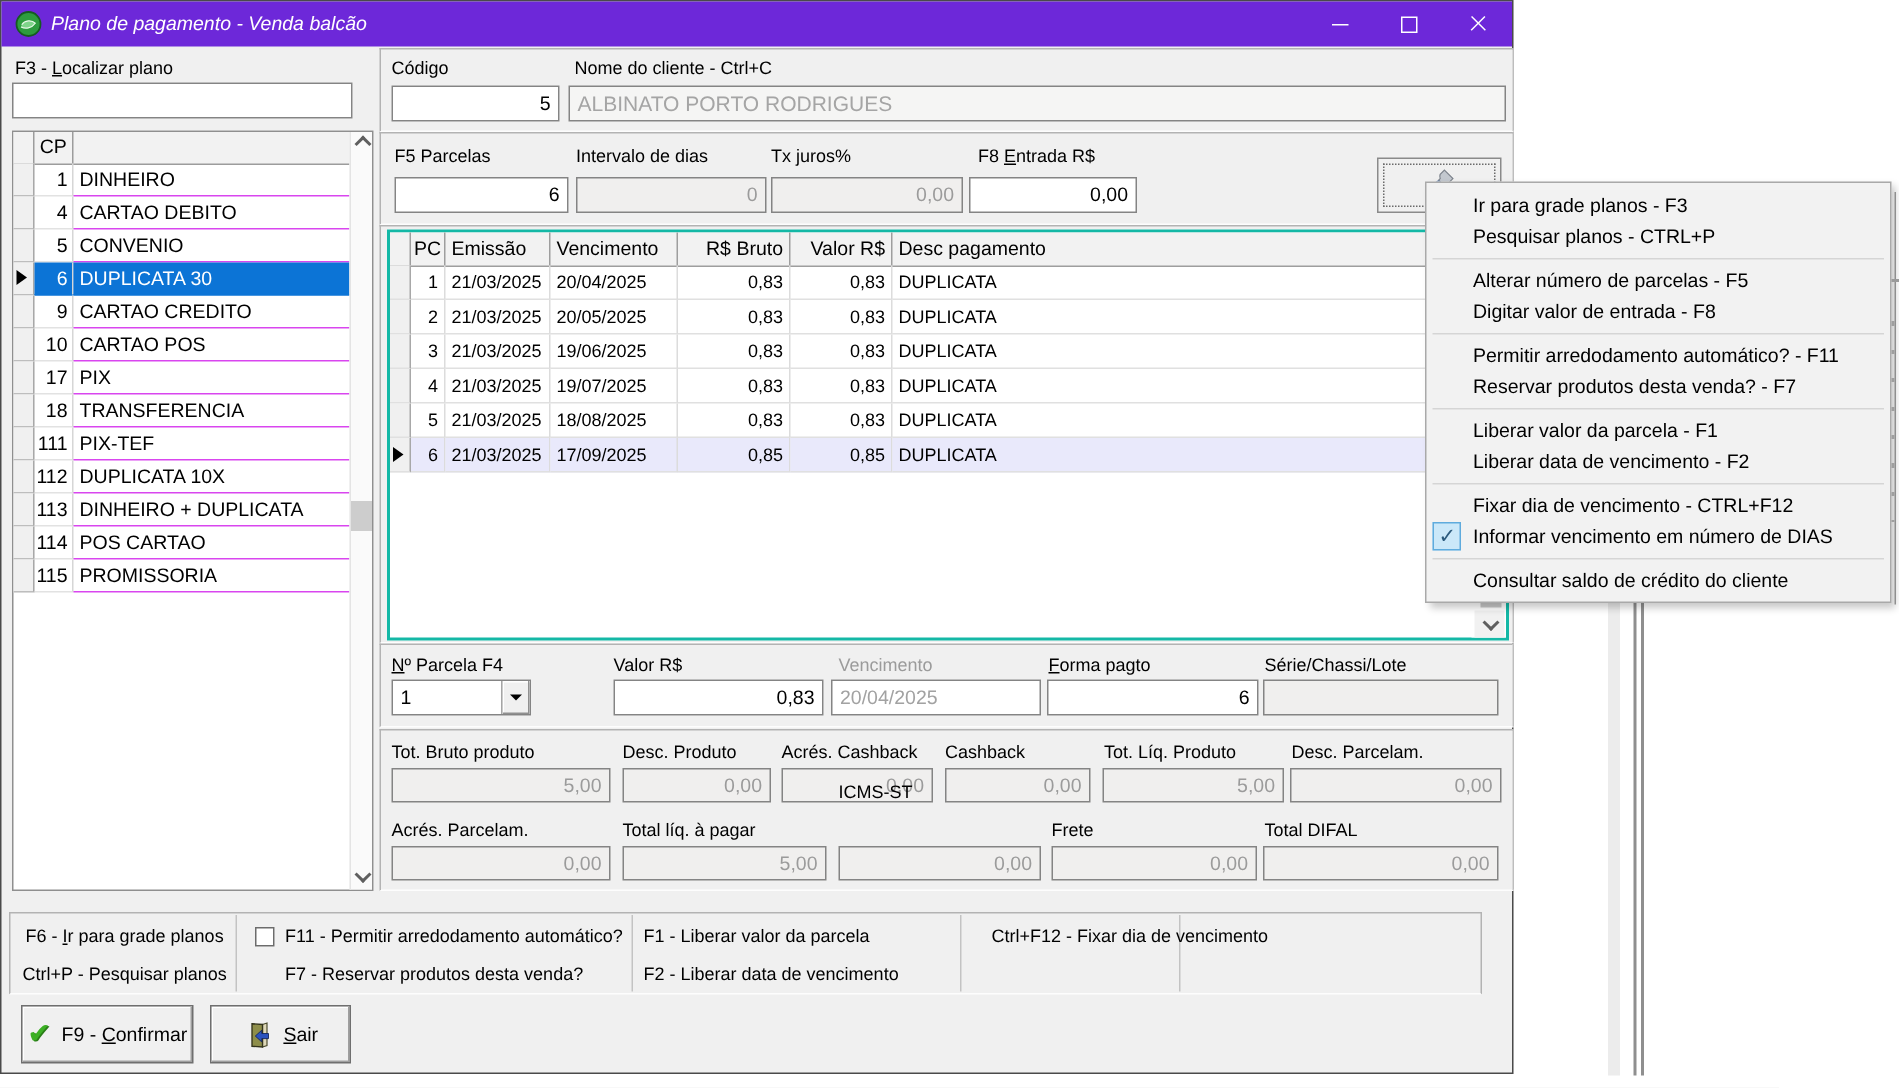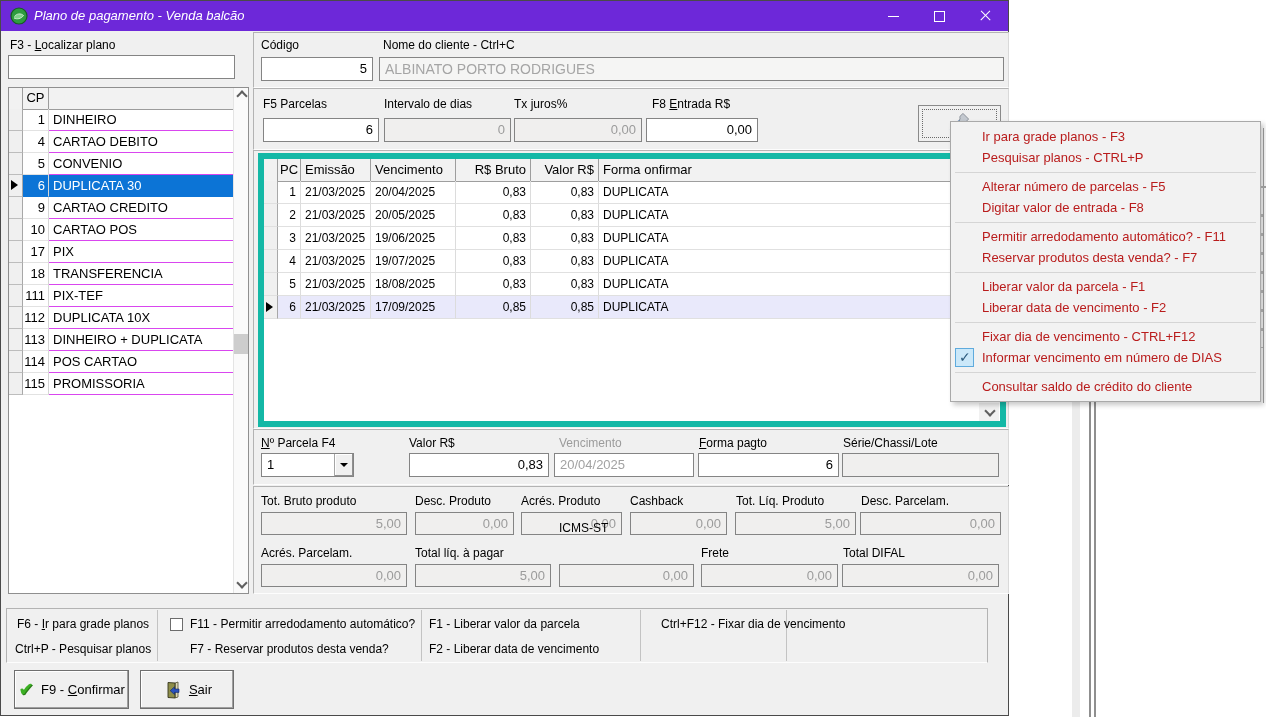--- a/index.html
+++ b/index.html
@@ -54,21 +54,21 @@
 
   
   .vsb{position:absolute;right:0;top:0;bottom:0;width:15px;background:#fafafa;border-left:1px solid #e4e4e4;box-sizing:border-box;}
   .chev{width:6px;height:6px;border-right:2px solid #5f5f5f;border-bottom:2px solid #5f5f5f;}
   .chev.up{transform:rotate(-135deg);} .chev.down{transform:rotate(45deg);}
   .sb-up{position:absolute;top:4px;left:4px;} .sb-dn{position:absolute;bottom:6px;left:4px;}
   .sb-thumb{position:absolute;left:0;width:14px;background:#cdcdcd;}
 
   
   .mtable{position:absolute;left:257px;top:152px;width:748px;height:274px;background:#fff;
-          border:6px solid #14b8a6;box-sizing:border-box;}
+          border:2px solid #14b8a6;box-sizing:border-box;}
   .mhead{position:absolute;left:0;top:0;right:0;height:22px;display:flex;background:#f2f2f2;
          border-bottom:1px solid #9e9e9e;font-size:13px;line-height:21px;}
   .mhead>div{border-right:1px solid #9e9e9e;box-sizing:border-box;padding:0 4px;overflow:hidden;white-space:nowrap;}
   .mrows{position:absolute;left:0;top:22px;right:23px;}
   .mrow{display:flex;height:23px;font-size:12px;line-height:22px;}
   .mrow>div{border-right:1px solid #dcdcdc;border-bottom:1px solid #e0e0e0;box-sizing:border-box;
             padding:0 4px;overflow:hidden;white-space:nowrap;}
   .w-ind{width:14px;} .w-pc{width:23px;} .w-em{width:70px;} .w-ve{width:85px;}
   .w-br{width:75px;} .w-va{width:68px;} .w-fo{flex:1;}
   .mrow .w-ind{background:#f0f0f0;border-right:1px solid #a8a8a8;padding:0;}
@@ -91,21 +91,21 @@
 
   
   .tool-btn{position:absolute;left:917px;top:104px;width:83px;height:37px;background:#f0f0f0;
             border:1px solid #8a8a8a;box-sizing:border-box;}
   .focus-rect{position:absolute;left:3px;top:3px;right:3px;bottom:3px;border:1px dotted #6a6a6a;}
   .tool-btn svg{position:absolute;left:26px;top:5px;}
 
   .menu{position:absolute;left:950px;top:121px;width:311px;background:#f2f2f2;
         border:1px solid #a9a9a9;box-shadow:3px 3px 5px rgba(0,0,0,.22);z-index:30;
         padding:4px 0;box-sizing:border-box;}
-  .mi{position:relative;height:21px;line-height:21px;padding-left:31px;font-size:13px;color:#b91c1c;white-space:nowrap;}
+  .mi{position:relative;height:21px;line-height:21px;padding-left:31px;font-size:13px;color:#000000;white-space:nowrap;}
   .msep{height:8px;position:relative;}
   .msep::after{content:"";position:absolute;left:4px;right:4px;top:4px;border-top:1px solid #d5d5d5;}
   .mcheck{display:none;}
   .mi.checked .mcheck{display:block;position:absolute;left:4px;top:1px;width:19px;height:19px;
         background:#cbe8f9;border:1px solid #5fabdd;box-sizing:border-box;}
   .mcheck::after{content:"✓";position:absolute;left:3px;top:-1px;font-size:14px;color:#2c5a7d;line-height:19px;}
 
   
   .help{position:absolute;left:5px;top:607px;width:982px;height:55px;border:1px solid #b3b3b3;
         border-bottom-color:#fdfdfd;box-sizing:border-box;}
@@ -275,21 +275,21 @@
 
   <div class="panel" style="top:149px;height:279px;"></div>
   <div class="mtable">
     <div class="mhead">
       <div class="w-ind"></div>
       <div class="w-pc" style="padding:0 2px;">PC</div>
       <div class="w-em">Emissão</div>
       <div class="w-ve">Vencimento</div>
       <div class="w-br num-c">R$ Bruto</div>
       <div class="w-va num-c">Valor R$</div>
-      <div class="w-fo">Forma onfirmar</div>
+      <div class="w-fo">Desc pagamento</div>
     </div>
     <div class="mrows">
 
     <div class="mrow">
         <div class="w-ind"></div>
         <div class="w-pc num-c">1</div>
         <div class="w-em">21/03/2025</div>
         <div class="w-ve">20/04/2025</div>
         <div class="w-br num-c">0,83</div>
         <div class="w-va num-c">0,83</div>
@@ -364,21 +364,21 @@
       </div>
   </div>
   <div class="fld num" style="left:408px;top:452px;width:140px;">0,83</div>
   <div class="fld" style="left:553px;top:452px;width:140px;color:#a2a2a2;">20/04/2025</div>
   <div class="fld num" style="left:697px;top:452px;width:141px;">6</div>
   <div class="fld dis" style="left:841px;top:452px;width:157px;"></div>
 
   <div class="panel" style="top:485px;height:108px;"></div>
   <div class="lbl" style="left:260px;top:493px;">Tot. Bruto produto</div>
   <div class="lbl" style="left:414px;top:493px;">Desc. Produto</div>
-  <div class="lbl" style="left:520px;top:493px;">Acrés. Produto</div>
+  <div class="lbl" style="left:520px;top:493px;">Acrés. Cashback</div>
   <div class="lbl" style="left:629px;top:493px;">Cashback</div>
   <div class="lbl" style="left:735px;top:493px;">Tot. Líq. Produto</div>
   <div class="lbl" style="left:860px;top:493px;">Desc. Parcelam.</div>
   <div class="fld num dis short" style="left:260px;top:511px;width:146px;">5,00</div>
   <div class="fld num dis short" style="left:414px;top:511px;width:99px;">0,00</div>
   <div class="fld num dis short" style="left:520px;top:511px;width:101px;">0,00</div>
   <div class="fld num dis short" style="left:629px;top:511px;width:97px;">0,00</div>
   <div class="fld num dis short" style="left:734px;top:511px;width:121px;">5,00</div>
   <div class="fld num dis short" style="left:859px;top:511px;width:141px;">0,00</div>
 

